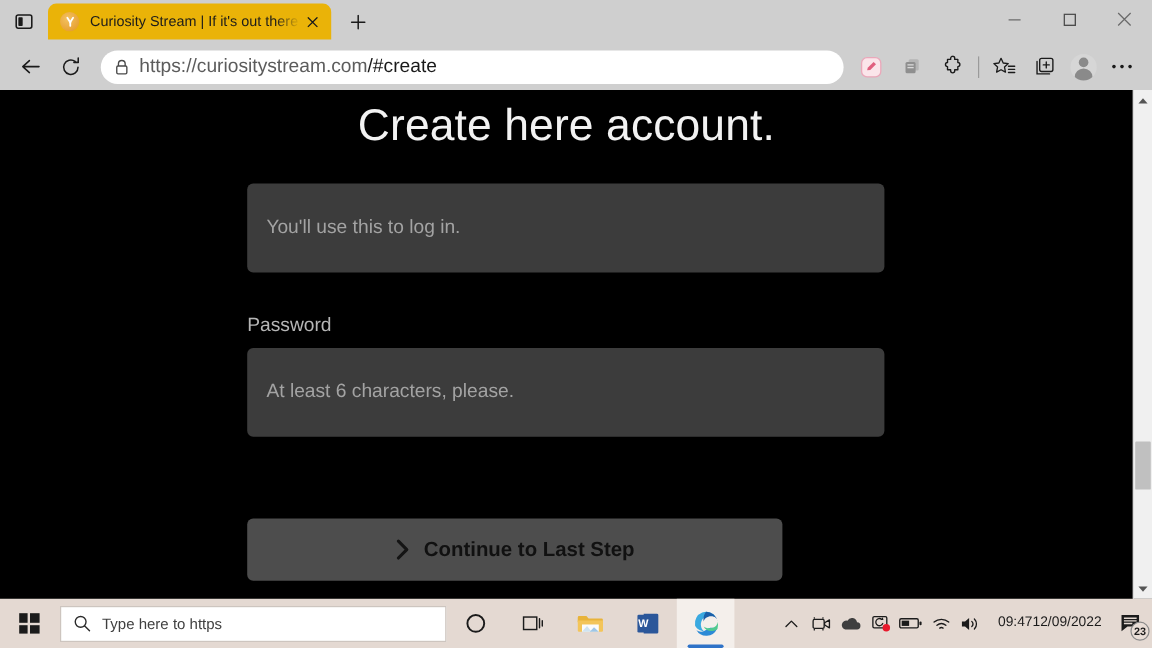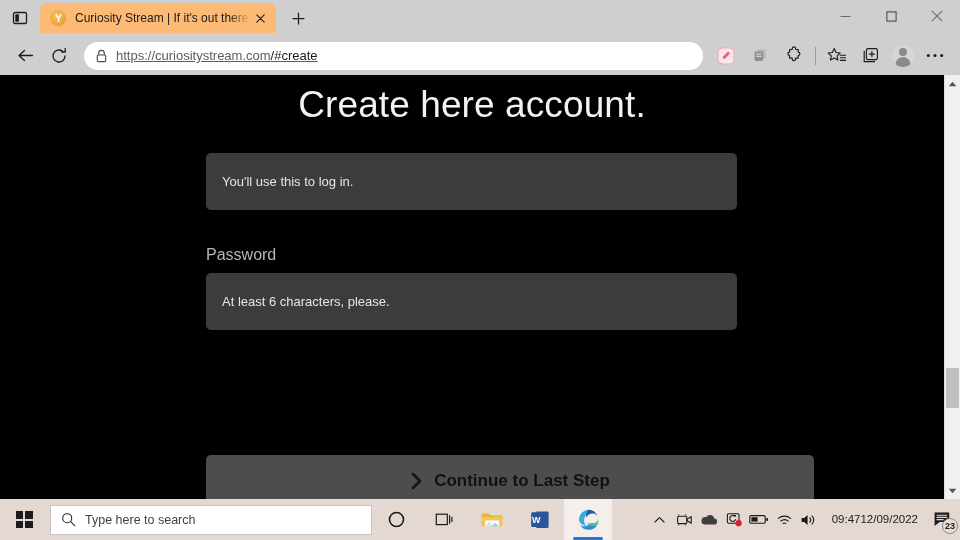--- a/index.html
+++ b/index.html
@@ -26,21 +26,21 @@
   .tabstrip-left {
     display: flex; align-items: center; height: 36px;
   }
   .tab-search-btn {
     width: 40px; height: 36px;
     display: flex; align-items: center; justify-content: center;
   }
   .tab {
     position: relative;
     height: 30px; width: 236px;
-    background: #fdba74;
+    background: #eab308;
     border-radius: 7px 7px 0 0;
     display: flex; align-items: center;
     padding: 0 6px 0 10px;
     margin-bottom: 0px;
   }
   .tab .favicon {
     width: 16px; height: 16px; border-radius: 50%;
     background: radial-gradient(circle at 40% 35%, #f3c261 0%, #e8a336 70%, #d98f22 100%);
     display: flex; align-items: center; justify-content: center;
     flex: 0 0 auto;
@@ -88,24 +88,23 @@
     flex: 1 1 auto; height: 28px;
     background: #fff; border-radius: 14px;
     display: flex; align-items: center;
     margin: 0 6px 0 8px;
     padding: 0 4px 0 4px;
     position: relative;
     min-width: 0;
   }
   .omnibox .lock { width: 26px; height: 26px; display:flex; align-items:center; justify-content:center; flex:0 0 auto;}
   .omnibox .url {
-    flex: 1 1 auto; font-size: 13px; color: #5c5c5c;
+    flex: 1 1 auto; font-size: 16px; color: #5c5c5c;
     white-space: nowrap; overflow: hidden;
     padding-left: 2px;
-    text-decoration: underline;
   }
   .omnibox .url b { color: #1a1a1a; font-weight: 400; }
   .omnibox-right { display: flex; align-items: center; flex: 0 0 auto; }
   .ob-icon { width: 28px; height: 26px; display:flex; align-items:center; justify-content:center; position: relative;}
   .badge-16 {
     position: absolute; right: 1px; bottom: 1px;
     background: #d7263d; color: #fff;
     font-size: 8px; font-weight: bold;
     border-radius: 8px; padding: 1px 3px;
     line-height: 1; border: 1.5px solid #fff;
@@ -142,30 +141,30 @@
     text-align: center;
     font-size: 37px; color: #f2f2f2; font-weight: 400;
     letter-spacing: 0.1px;
   }
   .form { position: absolute; left: 206px; top: 78px; width: 531px; }
   .field-label {
     font-size: 16px; color: #b6b6b6; font-weight: 400;
     margin-bottom: 9px;
   }
   .field-input {
-    width: 531px; height: 57px;
+    width: 531px; height: 74px;
     background: #3c3c3c; border-radius: 5px;
     display: flex; align-items: center;
     padding-left: 16px;
-    font-size: 13px; color: #e5e5e5;
+    font-size: 16px; color: #a3a3a3;
   }
   .field-gap { height: 36px; }
   .cta {
-    position: absolute; left: 206px; top: 380px;
-    width: 608px; height: 52px;
+    position: absolute; left: 206px; top: 357px;
+    width: 446px; height: 52px;
     background: #4d4d4d; border-radius: 5px;
     display: flex; align-items: center; justify-content: center;
     gap: 11px;
     font-size: 17px; color: #111; font-weight: bold;
   }
   .cta .chev { display: flex; align-items: center; }
 
   
   .scrollbar {
     position: absolute; right: 0; top: 75px;
@@ -424,21 +423,21 @@
       </div>
     </div>
 
     <div class="searchbox">
       <div class="si">
         <svg width="15" height="15" viewBox="0 0 15 15">
           <circle cx="6.2" cy="6.2" r="4.5" fill="none" stroke="#2b2b2b" stroke-width="1.15"></circle>
           <path d="M9.6 9.6 L13.6 13.6" stroke="#2b2b2b" stroke-width="1.15" stroke-linecap="round"></path>
         </svg>
       </div>
-      <div class="st">Type here to search</div>
+      <div class="st">Type here to https</div>
     </div>
 
     <div class="tb-task">
       <svg width="17" height="17" viewBox="0 0 17 17">
         <circle cx="8.5" cy="8.5" r="7" fill="none" stroke="#1b1b1b" stroke-width="1.6"></circle>
       </svg>
     </div>
 
     <div class="tb-task">
       <svg width="19" height="17" viewBox="0 0 19 17">

